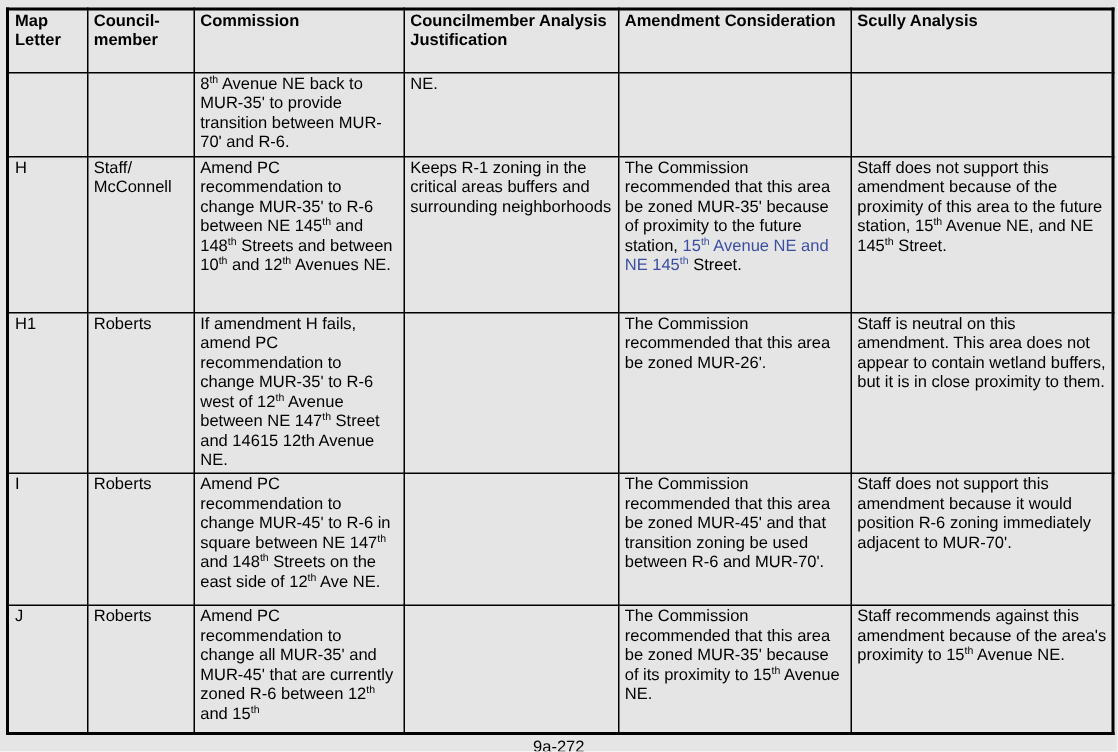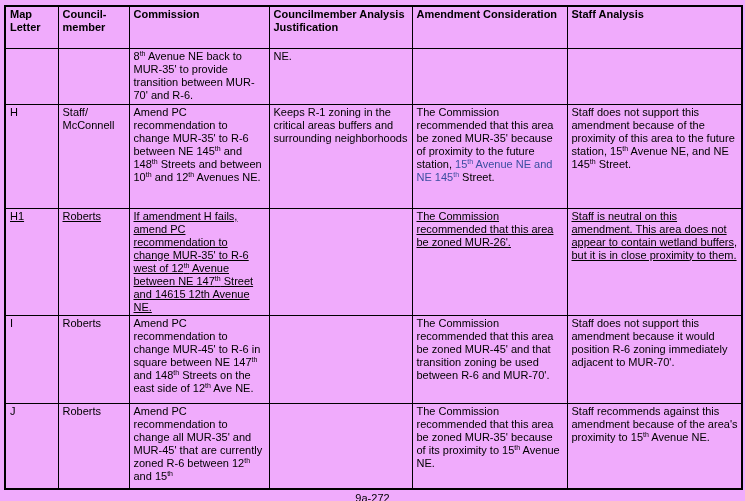--- a/index.html
+++ b/index.html
@@ -1,21 +1,21 @@
 <!DOCTYPE html>
 <html style="--link-blue: #3b4ea0;"><head>
 <meta charset="utf-8">
 <style>
   html, body { margin: 0; padding: 0; background: #ffffff; }
   .page {
     position: relative;
     width: 745px;
     height: 501px;
     overflow: hidden;
-    background: #f0abfc;
+    background: #e5e5e5;
     font-family: "Liberation Sans", sans-serif;
     color: #000000;
   }
   table.amendments {
     position: absolute;
     left: 4px;
     top: 5px;
     width: 737px;
     border-collapse: collapse;
     table-layout: fixed;
@@ -28,21 +28,21 @@
     padding: 1px 3px 1px 4px;
     font-size: 11px;
     line-height: 13px;
     overflow: hidden;
     word-wrap: break-word;
   }
   th { font-weight: bold; }
   thead tr      { height: 42px; }
   tbody tr:nth-child(1) { height: 56px; }
   tbody tr:nth-child(2) { height: 104px; }
-  tbody tr:nth-child(3) { height: 106px; text-decoration: underline; }
+  tbody tr:nth-child(3) { height: 106px; }
   tbody tr:nth-child(4) { height: 88px; }
   tbody tr:nth-child(5) { height: 86px; }
   sup {
     font-size: 7px;
     line-height: 0;
     vertical-align: baseline;
     position: relative;
     top: -4px;
   }
   .txt-blue { color: var(--link-blue, #3b4ea0); }
@@ -70,21 +70,21 @@
       <col style="width:155px">
       <col style="width:175px">
     </colgroup>
     <thead>
       <tr>
         <th>Map Letter</th>
         <th>Council-member</th>
         <th>Commission</th>
         <th>Councilmember Analysis Justification</th>
         <th>Amendment Consideration</th>
-        <th>Staff Analysis</th>
+        <th>Scully Analysis</th>
       </tr>
     </thead>
     <tbody>
       <tr>
         <td></td>
         <td></td>
         <td>8<sup>th</sup> Avenue NE back to MUR-35' to provide transition between MUR-70' and R-6.</td>
         <td>NE.</td>
         <td></td>
         <td></td>

